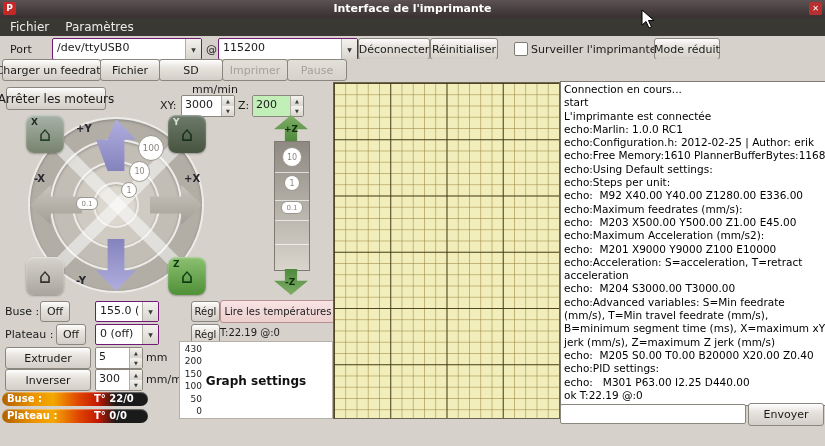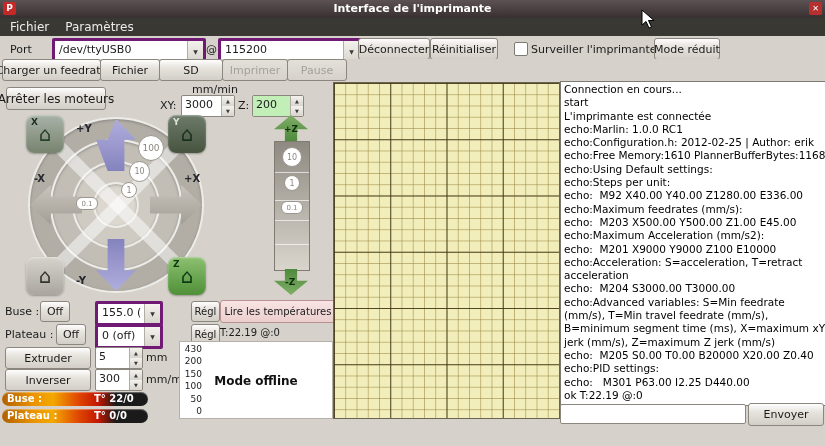--- a/index.html
+++ b/index.html
@@ -14,21 +14,21 @@
   .menubar{position:absolute;left:0;top:18px;right:0;height:18px;background:#393833;display:flex;align-items:center;padding-left:2px;}
   .menu-item{color:#ececec;padding:2px 8px;font-size:12px;text-align:right;}
 
   .toolbar1{position:absolute;left:0;top:36px;right:0;height:23px;background:#d6d2cb;}
   .toolbar2{position:absolute;left:0;top:59px;right:0;height:21px;background:#d6d2cb;}
 
   .btn{position:absolute;display:flex;align-items:center;justify-content:center;background:linear-gradient(#fefefe,#e6e2dc 40%,#d3cfc8);border:1px solid #8b877f;border-radius:3px;color:#1b1b1b;font-size:11px;white-space:nowrap;}
   .btn.disabled{color:#a5a19a;background:linear-gradient(#e3dfd9,#d6d2cb);}
   .btn.pink{background:linear-gradient(#f8e3e3,#eccfcf);border-color:#b79090;}
 
-  .combo{position:absolute;display:flex;background:#fff;border:3px solid #701a75;border-radius:2px;overflow:hidden;}
+  .combo{position:absolute;display:flex;background:#fff;border:1px solid #701a75;border-radius:2px;overflow:hidden;}
   .combo .cval{flex:1;padding:2px 4px;white-space:nowrap;overflow:hidden;}
   .combo .carr{width:15px;border-left:1px solid #b1ada5;background:linear-gradient(#f4f2ee,#d9d5ce);font-size:6px;display:flex;align-items:center;justify-content:center;color:#3a3a3a;}
 
   .spin{position:absolute;display:flex;background:#fff;border:1px solid #8b877f;border-radius:2px;overflow:hidden;}
   .spin .sval{flex:1;padding:2px 3px;white-space:nowrap;overflow:hidden;}
   .spin.green .sval{background:#c2eeb8;}
   .spin .sarrows{width:12px;display:flex;flex-direction:column;border-left:1px solid #b1ada5;}
   .spin .sarrows>div{flex:1;font-size:5px;display:flex;align-items:center;justify-content:center;background:linear-gradient(#f4f2ee,#d9d5ce);color:#3a3a3a;}
 
   .checkbox{position:absolute;width:12px;height:12px;background:#fff;border:1px solid #7e7a73;border-radius:2px;}
@@ -240,21 +240,21 @@
 
     <div class="graph">
       <div class="ticks">
         <span>430</span>
         <span>200</span>
         <span>150</span>
         <span>100</span>
         <span>50</span>
         <span>0</span>
       </div>
-      <div class="offline">Mode offline</div>
+      <div class="offline">Graph settings</div>
     </div>
 
     <div class="bed-grid"></div>
 
     <div class="log">Connection en cours...
 start
 L'imprimante est connectée
 echo:Marlin: 1.0.0 RC1
 echo:Configuration.h: 2012-02-25 | Author: erik
 echo:Free Memory:1610 PlannerBufferBytes:1168

